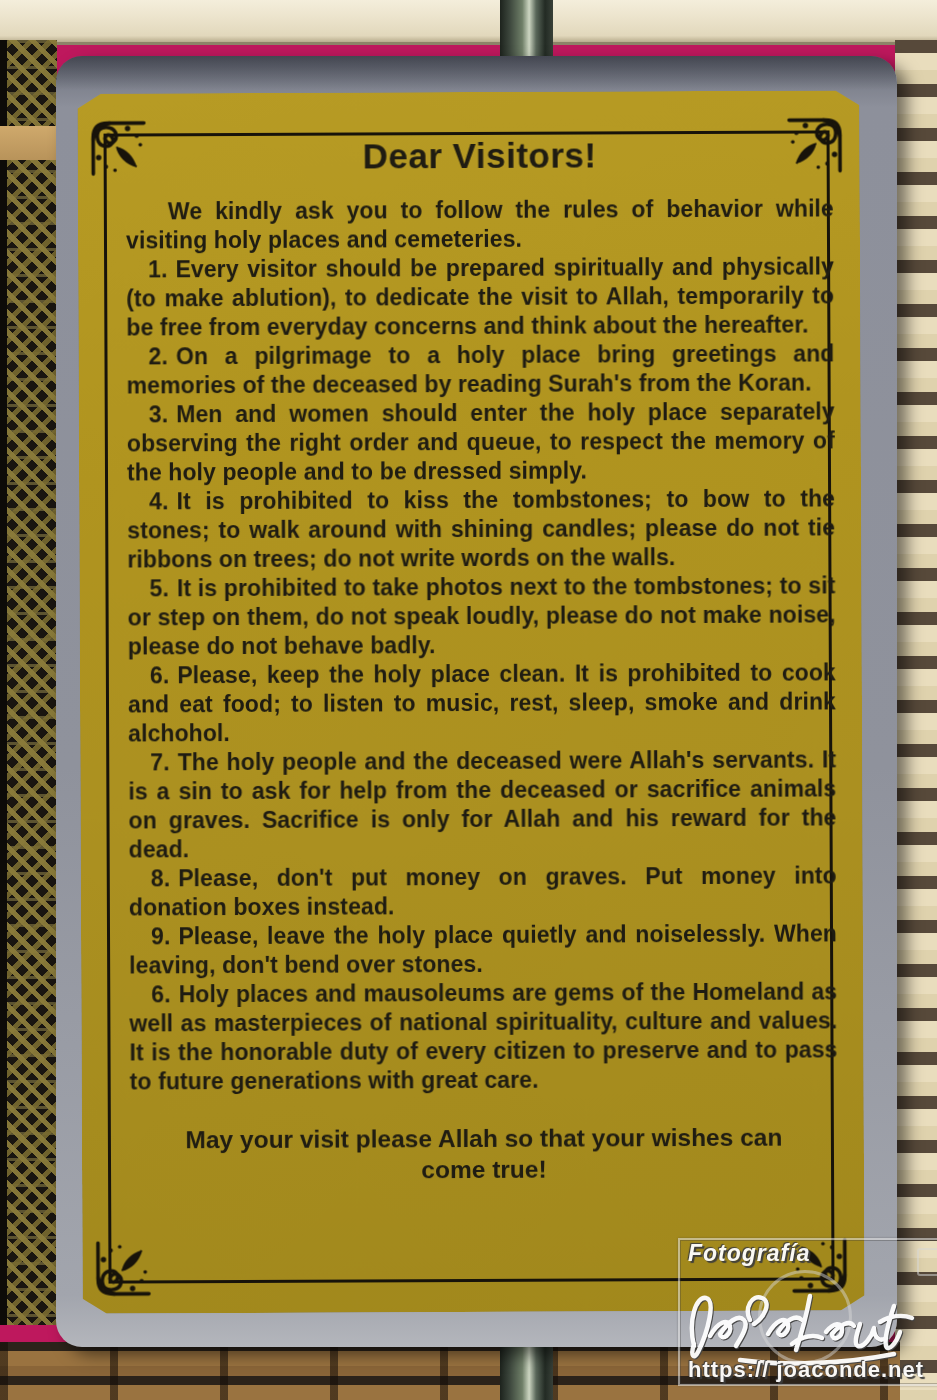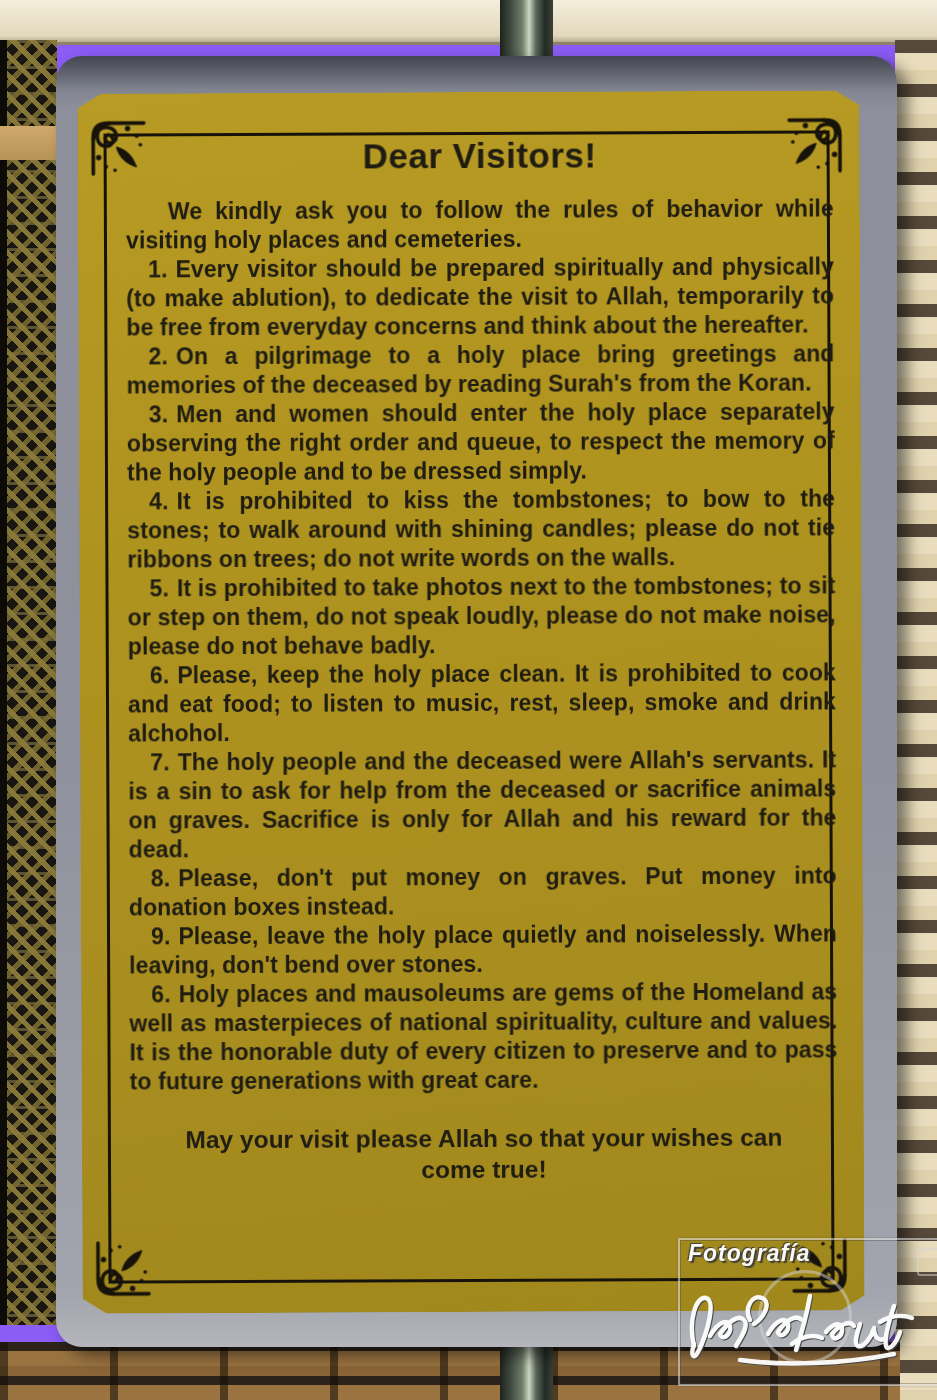--- a/index.html
+++ b/index.html
@@ -1,17 +1,17 @@
 <!DOCTYPE html>
 <html><head>
 <meta charset="utf-8">
 <style>
   html,body{margin:0;padding:0;background:#222;}
   #stage{position:relative;width:937px;height:1400px;overflow:hidden;
-         font-family:"Liberation Sans",sans-serif;background:#8b5cf6;}
+         font-family:"Liberation Sans",sans-serif;background:#be185d;}
   .abs{position:absolute;}
 
   
   #beam{left:0;top:0;width:937px;height:42px;z-index:1;
         background:linear-gradient(180deg,#f4eedb 0,#ece4cd 40%,#e2d8bc 85%,#b9ad8e 100%);
         border-bottom:3px solid #8d8268;}
   #right-bricks{left:895px;top:40px;width:42px;height:1360px;z-index:1;
         background:repeating-linear-gradient(180deg,#57493a 0 13px,#e9ddbd 13px 30px,#dfd2ad 30px 44px);}
   #bottom-bricks{left:0;top:1342px;width:900px;height:58px;z-index:1;background:#6f5440;
         background-image:
@@ -147,20 +147,21 @@
         <path d="M26 56 C34 42 44 38 46 46 C48 54 38 62 36 54 C44 42 54 34 60 40 C66 46 54 62 52 66"></path>
         <path d="M66 40 C60 28 68 14 78 18 C88 22 80 38 70 44"></path>
         <path d="M84 54 C92 40 102 36 104 44 C106 52 96 60 94 52 C102 40 112 34 118 40"></path>
         <path d="M126 16 C122 38 116 58 112 70 M108 64 C118 56 130 54 138 58"></path>
         <path d="M142 52 C150 42 158 42 158 50 C158 58 148 62 148 54 C156 44 166 40 170 46"></path>
         <path d="M176 44 C172 56 170 64 174 66 C180 68 188 56 190 48 C190 58 196 62 202 58"></path>
         <path d="M210 26 C204 44 200 58 202 66 C204 72 212 64 216 52 M196 42 C206 36 218 34 228 38"></path>
         <path d="M56 80 C100 86 160 84 210 74"></path>
       </g>
     </svg>
+    <div id="wm-url">https:// joaconde.net</div>
   </div>
 
   <svg width="0" height="0" style="position:absolute">
     <defs>
       <symbol id="orn" viewBox="0 0 64 64">
         <g fill="none" stroke="#17130a" stroke-linecap="round">
           <path d="M4 60 L4 20 Q4 4 20 4 L60 4" stroke-width="4"></path>
           <path d="M22 4 C12 6 7 14 9 22 C11 30 21 32 25 26 C28 21 23 15 18 18" stroke-width="4"></path>
           <path d="M4 22 C6 12 14 7 22 9 C30 11 32 21 26 25 C21 28 15 23 18 18" stroke-width="4"></path>
         </g>

